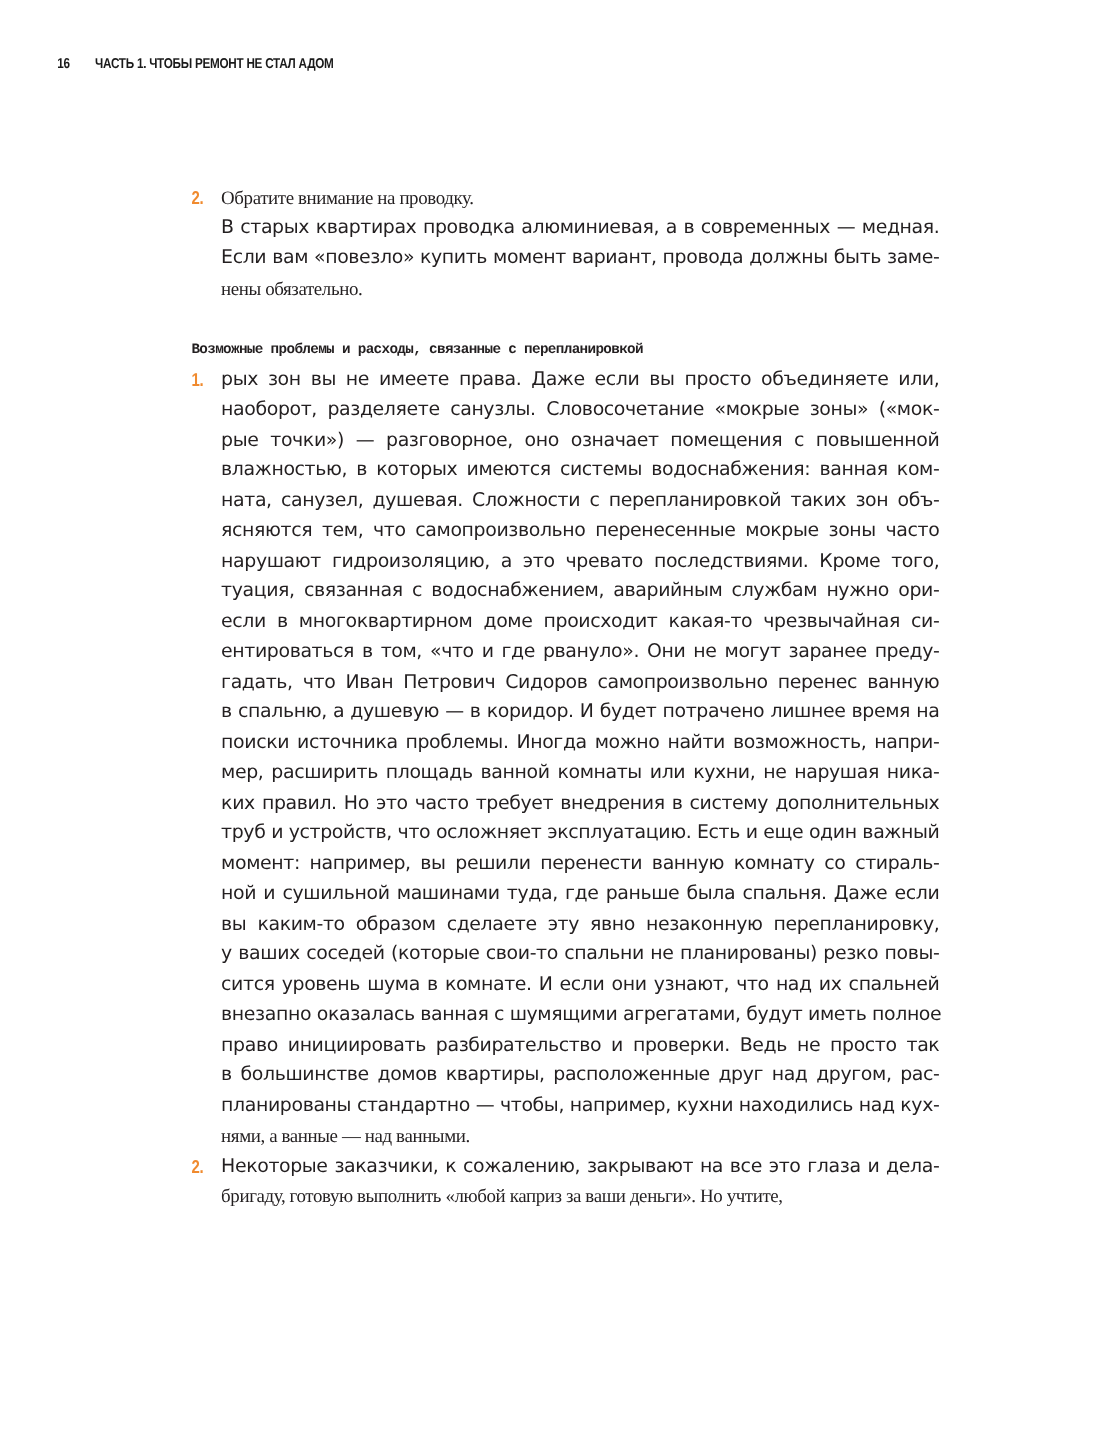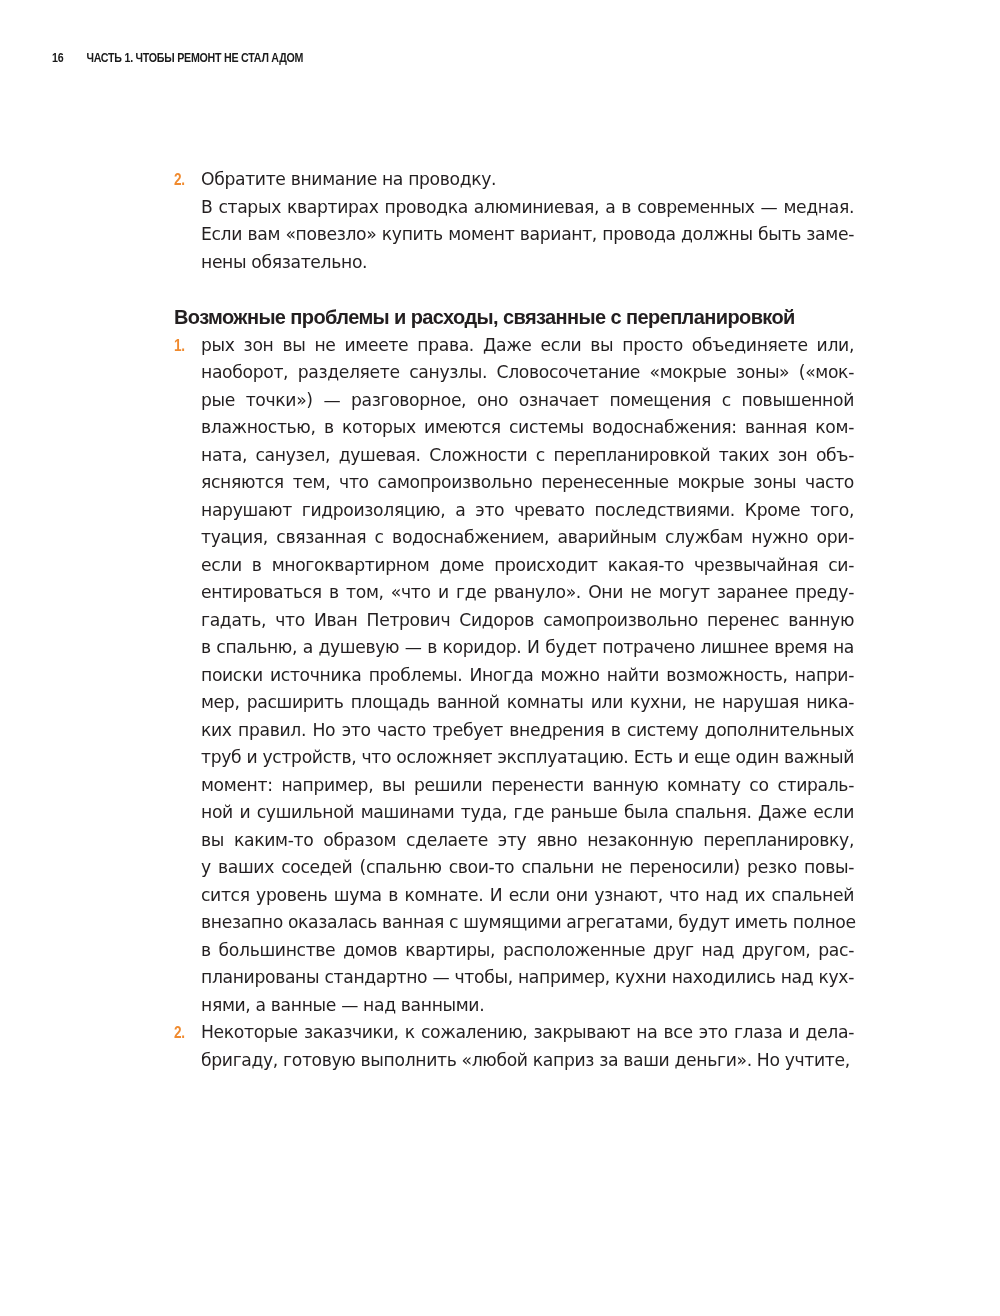--- a/index.html
+++ b/index.html
@@ -16,23 +16,23 @@
     font-family: "DejaVu Sans", sans-serif; font-size: 17.2px; line-height: 27.5px;
     letter-spacing: -0.35px;
   }
   .item { position: relative; padding-left: 27px; }
   .item .num {
     position: absolute; left: 0; top: 0;
     font-family: "Liberation Sans", sans-serif; font-weight: bold; font-size: 17px;
     transform: scaleX(0.8); transform-origin: left center;
   }
   .line { display: block; white-space: nowrap; text-align: justify; text-align-last: justify; height: 27.5px; }
-  .line.last { text-align-last: left; }
+  .line.last { text-align-last: left; font-family: Liberation Serif, serif; }
   .heading {
-    font-family: Liberation Sans, sans-serif; font-weight: bold; font-size: 20px;
+    font-family: Liberation Mono, monospace; font-weight: bold; font-size: 13px;
     letter-spacing: -0.6px; line-height: 27.5px; margin: 0;
   }
   #block1 { top: 166px; }
   #block2 { top: 304px; }
 </style>
 </head>
 <body>
 
 <div class="header">
   <span class="page-num">16</span><span>ЧАСТЬ 1. ЧТОБЫ РЕМОНТ НЕ СТАЛ АДОМ</span>
@@ -67,23 +67,24 @@
         <span class="line">ентироваться в том, «что и где рвануло». Они не могут заранее преду-</span>
         <span class="line">гадать, что Иван Петрович Сидоров самопроизвольно перенес ванную</span>
         <span class="line">в спальню, а душевую — в коридор. И будет потрачено лишнее время на</span>
         <span class="line">поиски источника проблемы. Иногда можно найти возможность, напри-</span>
         <span class="line">мер, расширить площадь ванной комнаты или кухни, не нарушая ника-</span>
         <span class="line">ких правил. Но это часто требует внедрения в систему дополнительных</span>
         <span class="line">труб и устройств, что осложняет эксплуатацию. Есть и еще один важный</span>
         <span class="line">момент: например, вы решили перенести ванную комнату со стираль-</span>
         <span class="line">ной и сушильной машинами туда, где раньше была спальня. Даже если</span>
         <span class="line">вы каким-то образом сделаете эту явно незаконную перепланировку,</span>
-        <span class="line">у ваших соседей (спальню свои-то спальни не переносили) резко повы-</span>
+        <span class="line">у ваших соседей (которые свои-то спальни не планированы) резко повы-</span>
         <span class="line">сится уровень шума в комнате. И если они узнают, что над их спальней</span>
         <span class="line">внезапно оказалась ванная с шумящими агрегатами, будут иметь полное</span>
+        <span class="line">право инициировать разбирательство и проверки. Ведь не просто так</span>
         <span class="line">в большинстве домов квартиры, расположенные друг над другом, рас-</span>
         <span class="line">планированы стандартно — чтобы, например, кухни находились над кух-</span>
         <span class="line last">нями, а ванные — над ванными.</span>
       </div>
   </div>
   <div class="item">
     <span class="num" style="color: rgb(240, 138, 46);">2.</span>
     <div class="lines">
         <span class="line">Некоторые заказчики, к сожалению, закрывают на все это глаза и дела-</span>
         <span class="line last">бригаду, готовую выполнить «любой каприз за ваши деньги». Но учтите,</span>

